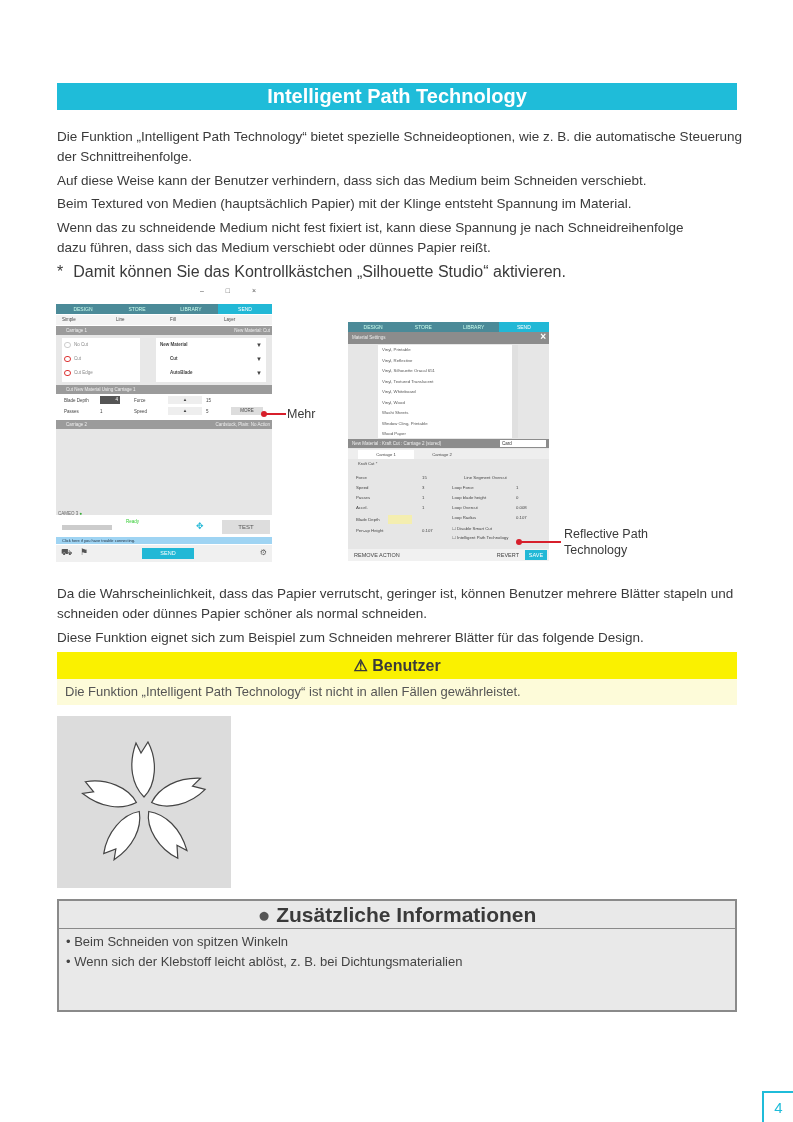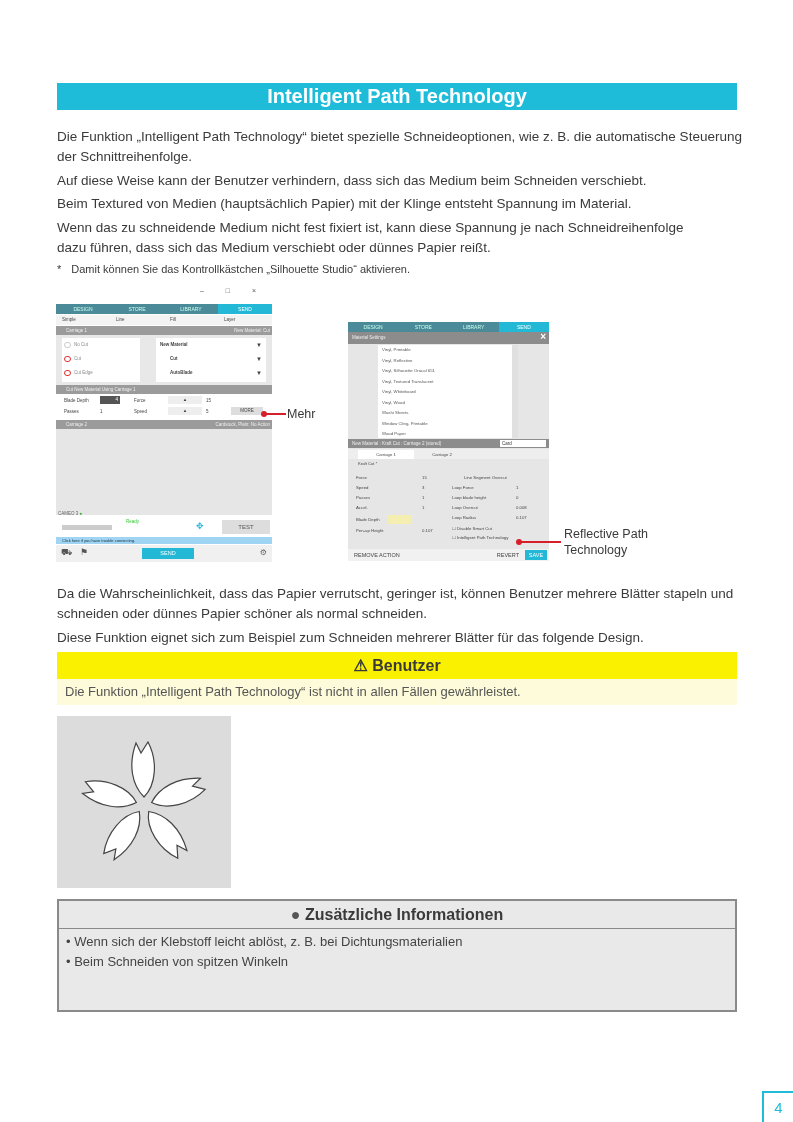--- a/index.html
+++ b/index.html
@@ -1,19 +1,19 @@
 <!DOCTYPE html>
 <html><head>
 <meta charset="utf-8">
 <style>
 *{box-sizing:border-box;margin:0;padding:0}
 body{width:793px;height:1122px;background:#fff;position:relative;font-family:"Liberation Sans",sans-serif;color:#3a3a3a;overflow:hidden}
 .title-bar{position:absolute;left:57px;top:83px;width:680px;height:27px;background:#1fbcd9;color:#fff;font-weight:bold;font-size:20px;text-align:center;line-height:27px}
 .para{position:absolute;left:57px;font-size:13.5px;line-height:20px;color:#3a3a3a;width:690px}
-.note{position:absolute;left:57px;top:263px;font-size:11px;color:#3a3a3a}
+.note{position:absolute;left:57px;top:263px;font-size:16px;color:#3a3a3a}
 .note span.star{margin-right:10px}
 
 .ss1{position:absolute;left:56px;top:285px;width:216px;height:277px;background:#fff;font-size:5px;color:#444}
 .ss1 .winbtns{position:absolute;right:6px;top:2px;font-size:7px;color:#555;letter-spacing:10px}
 .tabs{position:absolute;left:0;top:19px;width:216px;height:10px;background:#4b8a98;display:flex}
 .tabs div{flex:1;color:#cfe;font-size:5px;line-height:10px;text-align:center}
 .tabs div.active{background:#22b8d6;color:#fff}
 .ss1 .modes{position:absolute;top:30px;left:0;width:216px;height:10px;display:flex;background:#f3f3f3}
 .ss1 .modes div{flex:1;font-size:4.5px;line-height:10px;padding-left:6px}
 .grayhdr{position:absolute;left:0;width:216px;height:9px;background:#9b9b9b;color:#eee;font-size:4.5px;line-height:9px;padding-left:10px}
@@ -49,21 +49,21 @@
 .ss2 .foot{position:absolute;left:0;top:227px;width:201px;height:12px;background:#f1f1f1;font-size:5.5px;line-height:12px}
 .ss2 .save{position:absolute;right:2px;top:1px;width:22px;height:10px;background:#22b8d6;color:#fff;text-align:center;line-height:10px}
 .callout{position:absolute;font-size:12.5px;color:#3a3a3a;line-height:16px}
 .callout-line{position:absolute;height:2px;background:#d71f2b}
 .callout-dot{position:absolute;width:6px;height:6px;border-radius:3px;background:#d71f2b}
 
 .hinweis-hdr{position:absolute;left:57px;top:652px;width:680px;height:27px;background:#faf100;text-align:center;font-weight:bold;font-size:16px;line-height:27px;color:#3a3a3a}
 .hinweis-body{position:absolute;left:57px;top:679px;width:680px;height:26px;background:#fdfbd9;font-size:13px;line-height:26px;padding-left:8px;color:#555}
 .flower{position:absolute;left:57px;top:716px;width:174px;height:172px;background:#dcdcdc}
 .info-box{position:absolute;left:57px;top:899px;width:680px;height:113px;border:2px solid #8a8a8a;background:#e9e9e9}
-.info-hdr{height:28px;border-bottom:1px solid #8a8a8a;text-align:center;font-weight:bold;font-size:16px;line-height:28px;color:#3a3a3a}
+.info-hdr{height:28px;border-bottom:1px solid #8a8a8a;text-align:center;font-weight:bold;font-size:21px;line-height:28px;color:#3a3a3a}
 .info-body{padding:3px 7px;font-size:13px;line-height:19.5px;color:#444}
 .pagenum{position:absolute;left:762px;top:1091px;width:31px;height:31px;border-left:2px solid #1fbcd9;border-top:2px solid #1fbcd9;color:#1fbcd9;font-size:15px;text-align:center;line-height:30px}
 </style>
 </head>
 <body>
 
 <div class="title-bar">Intelligent Path Technology</div>
 
 <p class="para" style="top:127px">Die Funktion „Intelligent Path Technology“ bietet spezielle Schneideoptionen, wie z. B. die automatische Steuerung der Schnittreihenfolge.</p>
 <p class="para" style="top:171px">Auf diese Weise kann der Benutzer verhindern, dass sich das Medium beim Schneiden verschiebt.</p>
@@ -214,18 +214,18 @@
       <use href="#pt" transform="rotate(144)"></use>
       <use href="#pt" transform="rotate(216)"></use>
       <use href="#pt" transform="rotate(288)"></use>
     </g>
   </svg>
 </div>
 
 <div class="info-box">
   <div class="info-hdr"><span style="color:#555">●</span> <span>Zusätzliche Informationen</span></div>
   <div class="info-body">
+    <div>• <span>Beim Schneiden von spitzen Winkeln</span></div>
     <div>• <span>Wenn sich der Klebstoff leicht ablöst, z. B. bei Dichtungsmaterialien</span></div>
-    <div>• <span>Beim Schneiden von spitzen Winkeln</span></div>
   </div>
 </div>
 
 <div class="pagenum">4</div>
 
 </body></html>

